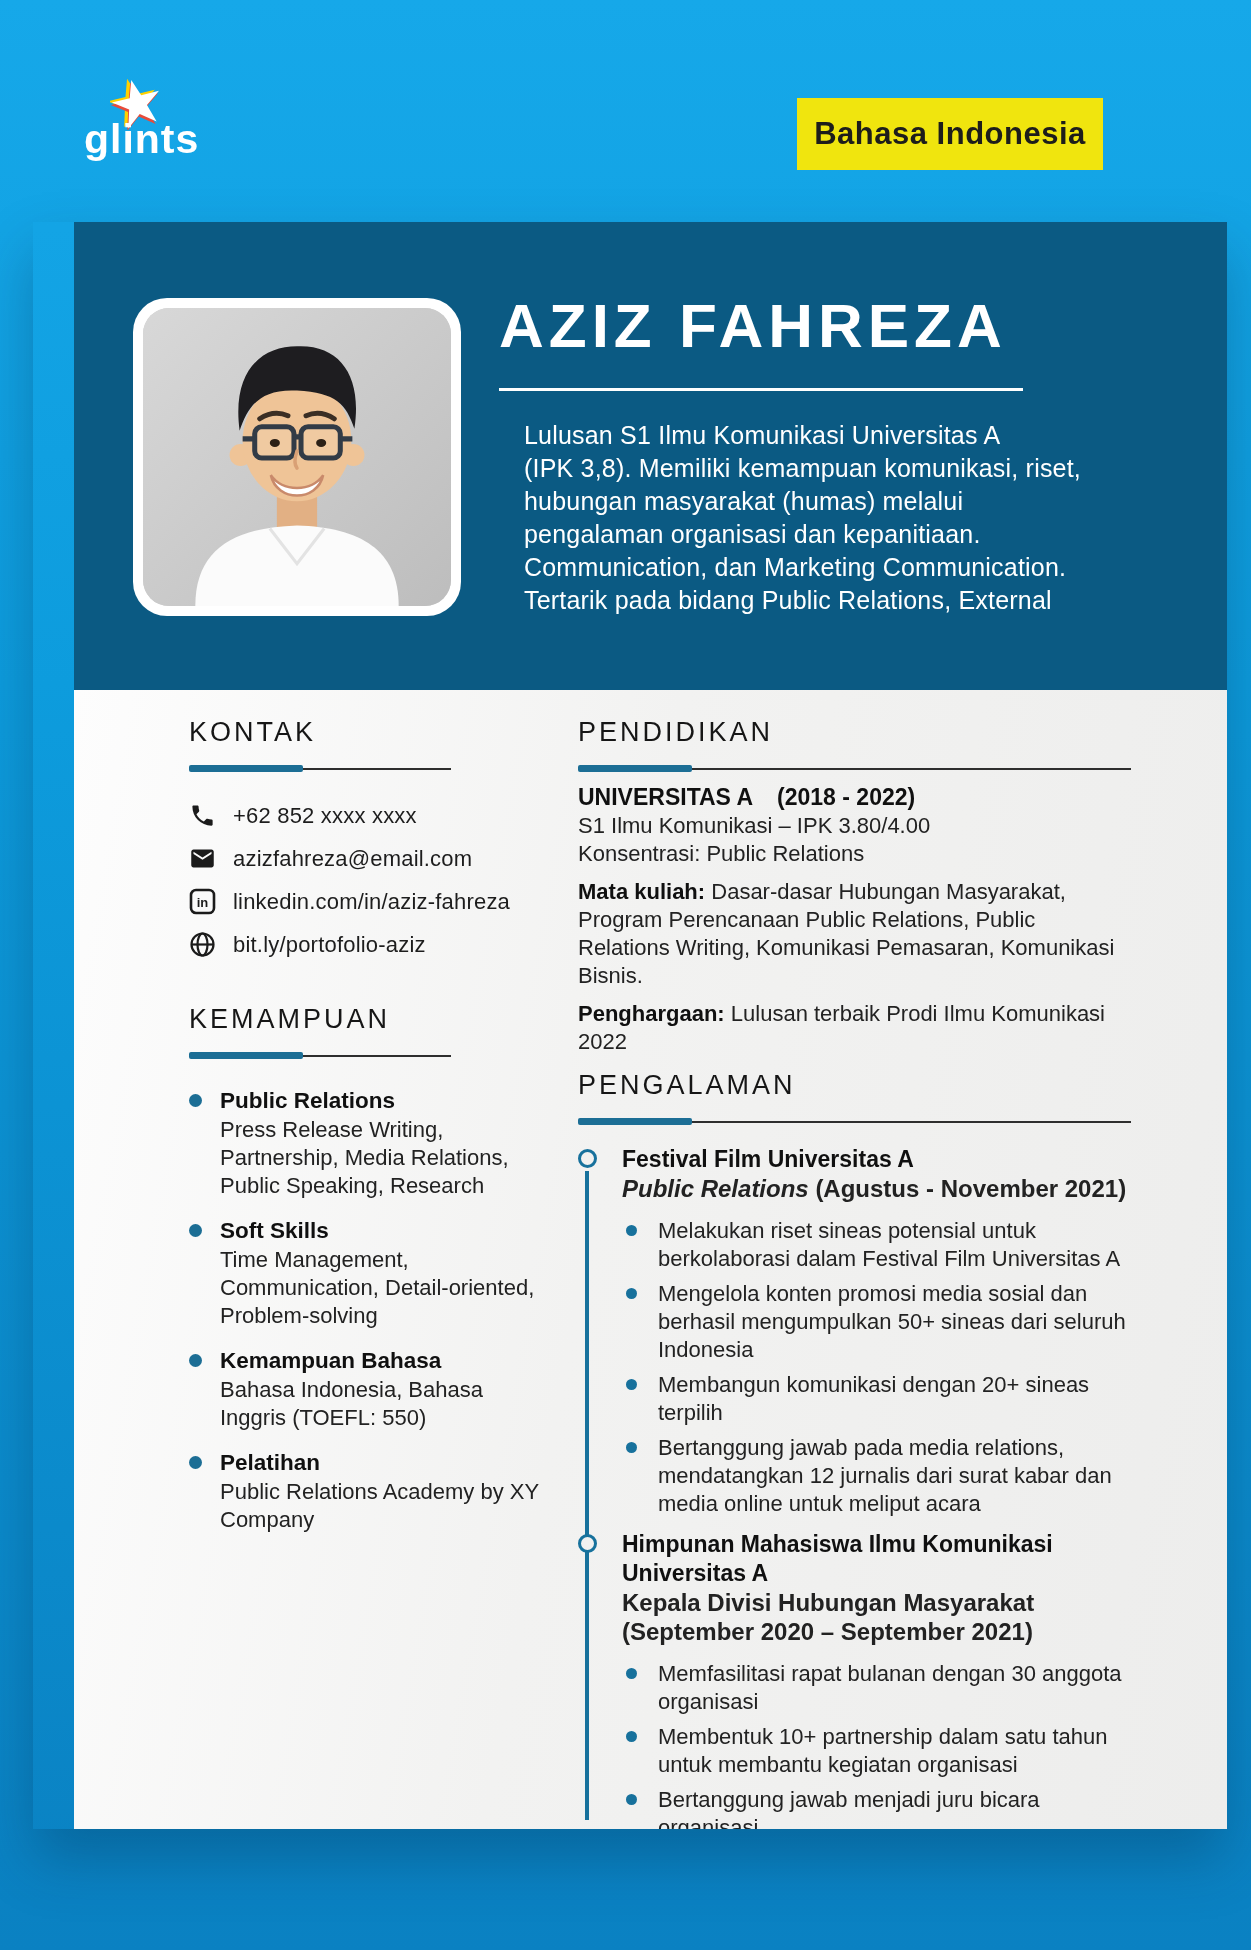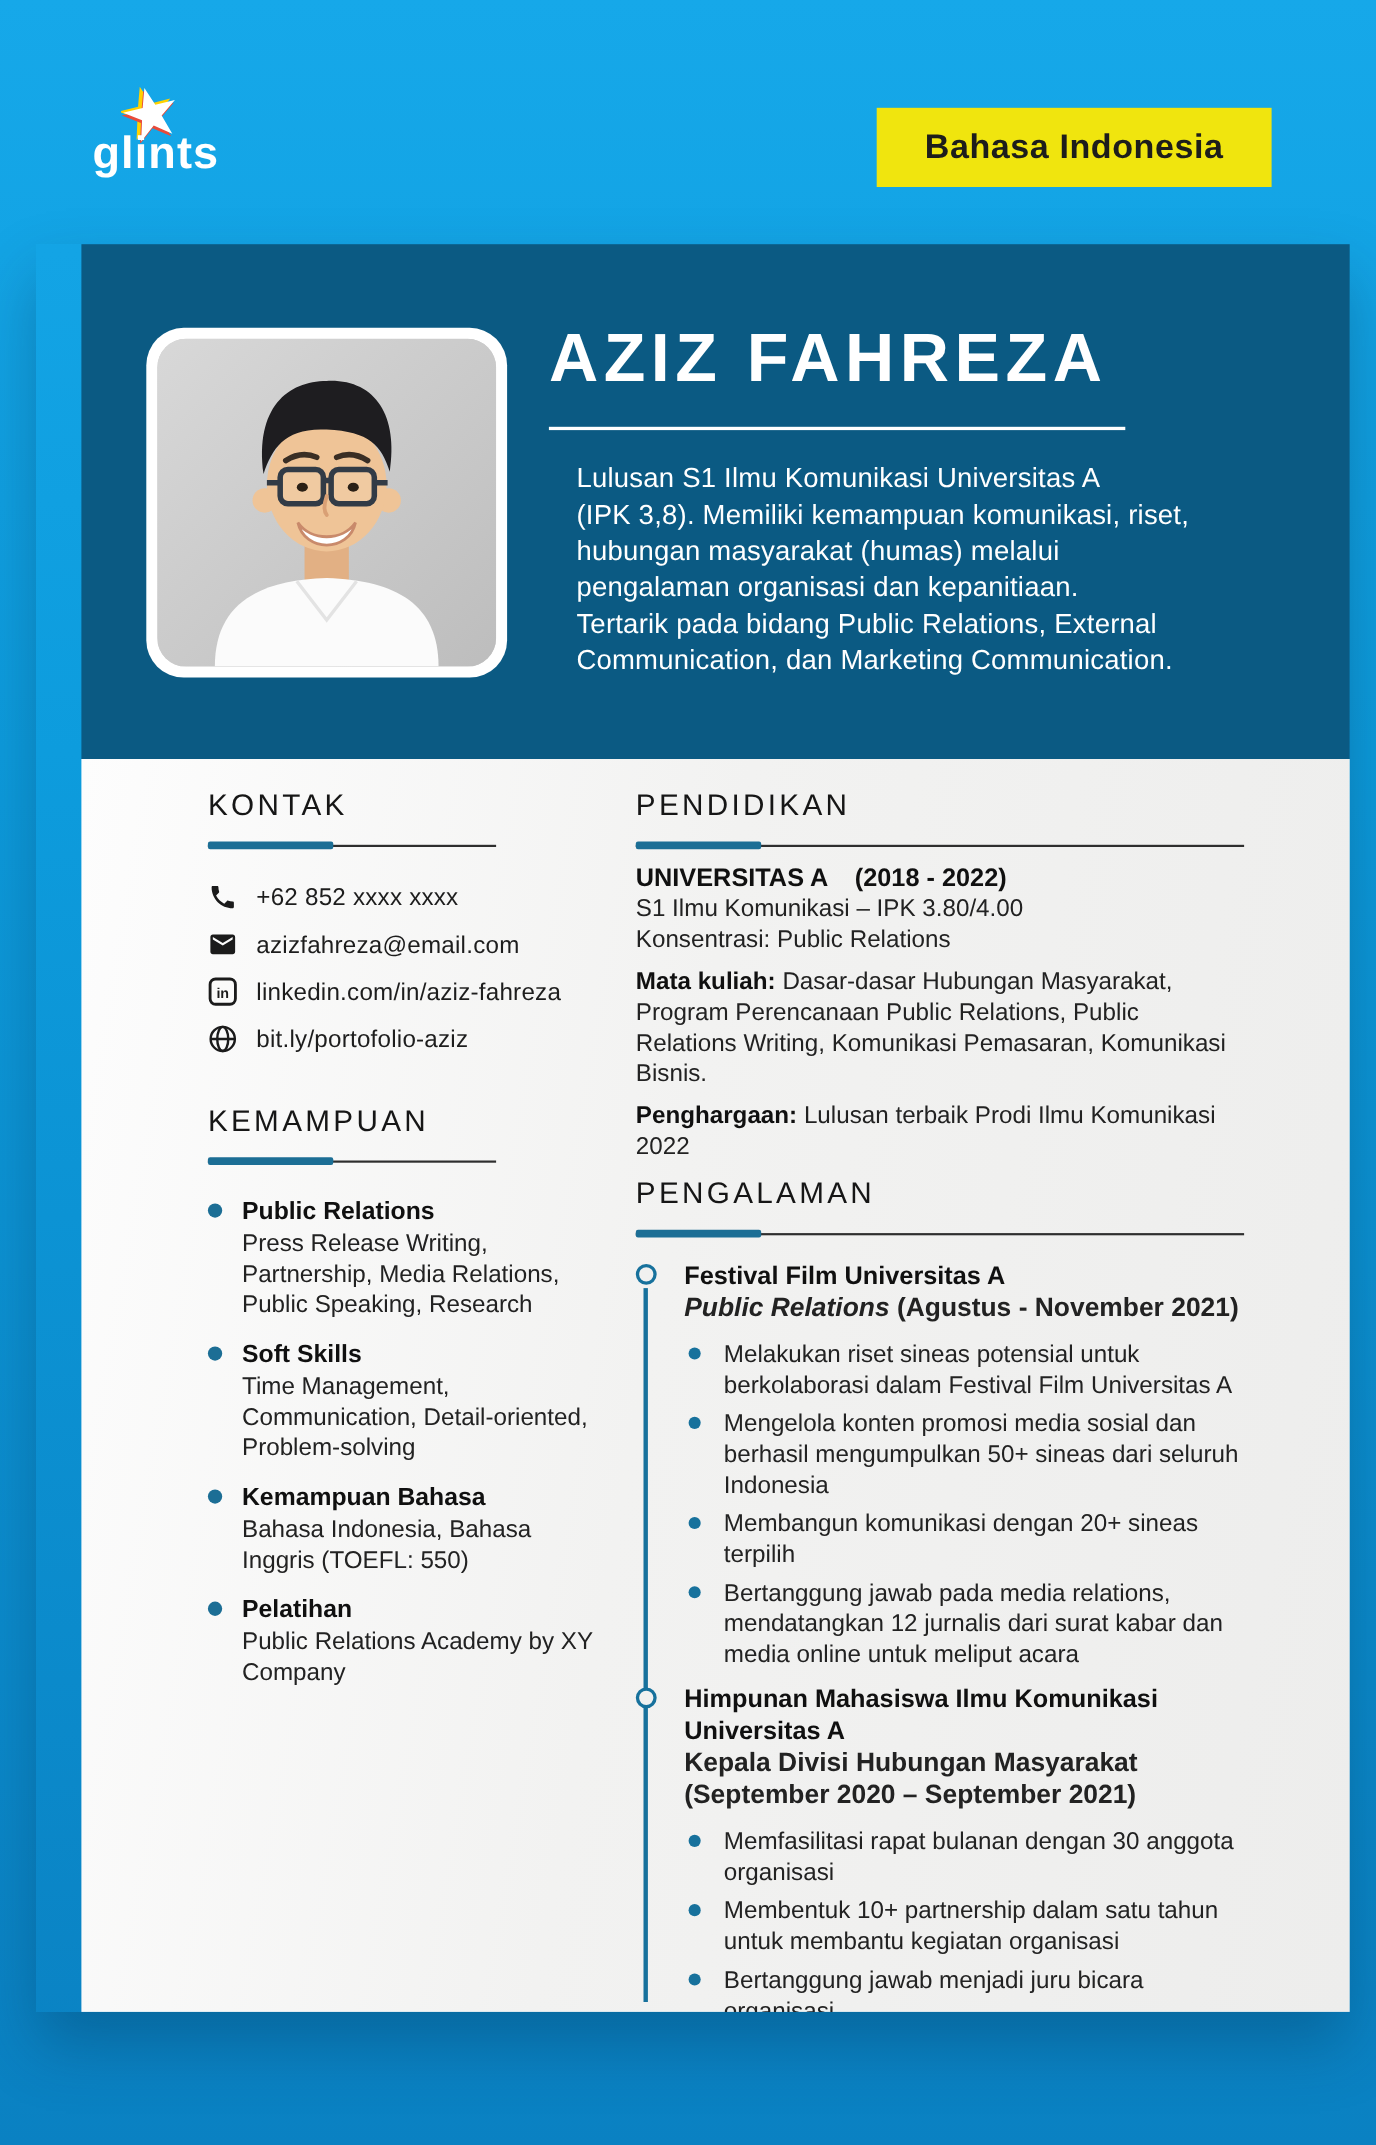--- a/index.html
+++ b/index.html
@@ -6,21 +6,21 @@
   .page{
     position:relative;width:1251px;height:1950px;overflow:hidden;
     background:linear-gradient(180deg,#16a8e9 0%,#0d9cdd 35%,#0a81c2 100%);
     font-family:"Liberation Sans",sans-serif;
   }
   
   .logo{position:absolute;left:84px;top:76px;width:160px;}
   .logo-star{display:block;margin-left:26px;}
   .logo-text{color:#ffffff;font-size:41px;font-weight:bold;letter-spacing:1px;line-height:34px;margin-top:-8px;}
   .lang-badge{
-    position:absolute;left:797px;top:98px;width:359px;height:72px;
+    position:absolute;left:797px;top:98px;width:306px;height:72px;
     background:#f0e50e;display:flex;align-items:center;justify-content:center;
     font-size:31px;font-weight:bold;color:#1d1d1b;letter-spacing:0.5px;
   }
   
   .card{
     position:absolute;left:33px;top:222px;width:1153px;height:1607px;
     box-shadow:0 30px 55px rgba(2,40,70,0.30);
     padding-left:41px;
   }
   .card-header{position:relative;height:468px;background:#0b5a83;}
@@ -136,22 +136,22 @@
         </div>
       </div>
       <div class="header-text">
         <div class="person-name">AZIZ FAHREZA</div>
         <div class="name-divider"></div>
         <div class="summary">
           <div class="summary-line">Lulusan S1 Ilmu Komunikasi Universitas A</div>
           <div class="summary-line">(IPK 3,8). Memiliki kemampuan komunikasi, riset,</div>
           <div class="summary-line">hubungan masyarakat (humas) melalui</div>
           <div class="summary-line">pengalaman organisasi dan kepanitiaan.</div>
+          <div class="summary-line">Communication, dan Marketing Communication.</div>
           <div class="summary-line">Tertarik pada bidang Public Relations, External</div>
-          <div class="summary-line">Communication, dan Marketing Communication.</div>
         </div>
       </div>
     </div>
 
     <div class="card-body">
 
       <div class="left-col">
 
         <div>
           <div class="section-title">KONTAK</div>

